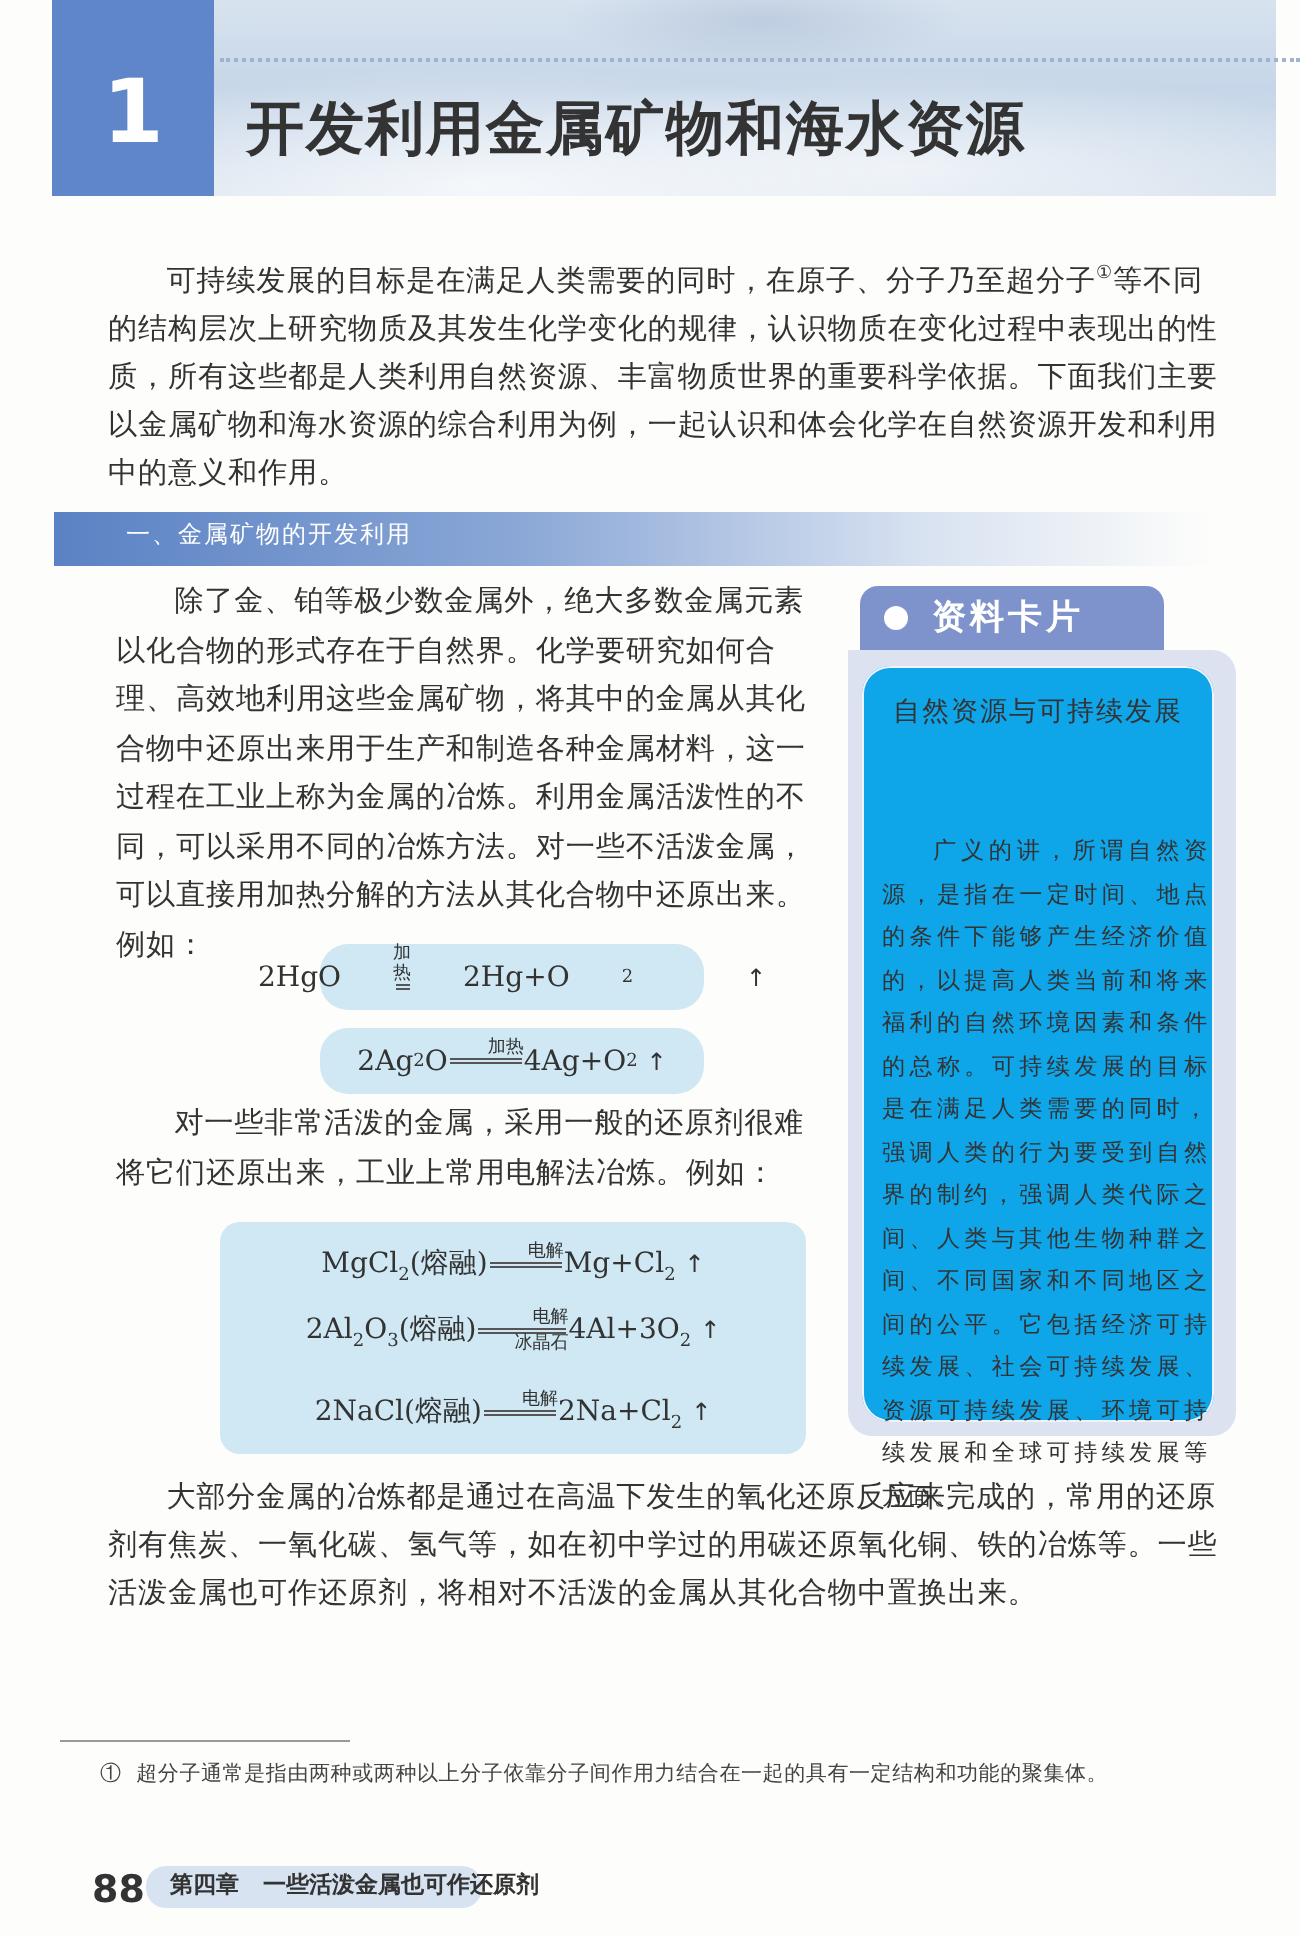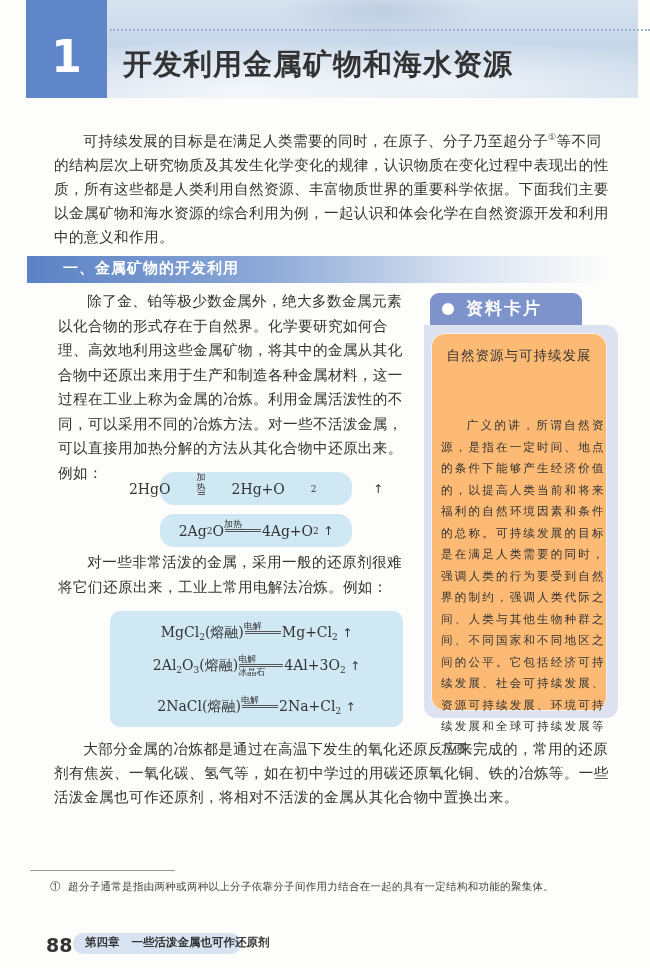--- a/index.html
+++ b/index.html
@@ -19,46 +19,46 @@
   .dotline{position:absolute;left:110px;top:29px;width:540px;border-top:2px dotted #9fb3cf;}
   .title{position:absolute;left:123px;top:45px;font-size:29px;font-weight:bold;letter-spacing:1px;color:#333;
      font-family:"DejaVu Serif","Liberation Serif",serif;}
   
   .para{position:absolute;font-size:14.6px;line-height:24px;text-indent:2em;letter-spacing:.4px;color:#333;}
   .p1{left:54px;top:125px;width:560px;}
   .sup{font-size:9px;vertical-align:super;}
   
   .section{position:absolute;left:27px;top:256px;width:580px;height:27px;
      background:linear-gradient(90deg,#5b82c4 0%,#8aa7d6 40%,#d8e2f1 75%,rgba(255,255,255,0) 100%);}
-  .section-label{position:absolute;left:36px;top:3px;color:#fff;font-weight:bold;font-size:15px;
+  .section-label{position:absolute;left:36px;top:3px;color:#fff;font-weight:normal;font-size:12px;
      font-family:"DejaVu Sans","Liberation Sans",sans-serif;letter-spacing:1px;}
   .p2{left:58px;top:289px;width:355px;line-height:24.5px;}
   .p3{left:58px;top:550px;width:355px;line-height:24.5px;}
   .p4{left:54px;top:737px;width:560px;}
   
   .eq-pill{position:absolute;background:#cfe8f3;border-radius:14px;display:flex;align-items:center;justify-content:center;
      font-size:14px;color:#333;}
   .eq1{left:160px;top:472px;width:192px;height:33px;gap:26px;}
   .eq2{left:160px;top:514px;width:192px;height:33px;}
   .eq-box{position:absolute;left:110px;top:611px;width:293px;height:116px;background:#cfe8f3;border-radius:10px;}
   .eq-line{position:absolute;left:0;width:100%;text-align:center;font-size:14px;color:#333;}
-  .cond{display:inline-block;position:relative;width:38px;text-align:left;vertical-align:middle;}
+  .cond{display:inline-block;position:relative;width:38px;text-align:right;vertical-align:middle;}
   .cond .top{display:block;font-size:9px;line-height:10px;}
   .cond .bar{display:block;border-top:1px solid #555;border-bottom:1px solid #555;height:1px;margin:0 1px;}
   .cond .bot{display:block;font-size:9px;line-height:10px;}
   .arrow{font-family:"DejaVu Sans",sans-serif;font-size:12px;}
   sub{font-size:9px;}
   
   .card{position:absolute;left:424px;top:293px;width:194px;height:425px;}
   .card-tab{position:absolute;left:6px;top:0;width:152px;height:32px;background:#7e93cc;border-radius:9px 9px 0 0;}
   .card-tab .dot{position:absolute;left:12px;top:10px;width:12px;height:12px;border-radius:50%;background:#fff;}
   .card-tab .label{position:absolute;left:36px;top:4px;color:#fff;font-weight:bold;font-size:17px;letter-spacing:2px;
      font-family:"DejaVu Sans","Liberation Sans",sans-serif;}
   .card-body{position:absolute;left:0;top:32px;width:194px;height:393px;background:#dde2f1;border-radius:0 12px 12px 12px;}
-  .card-inner{position:absolute;left:7px;top:8px;width:176px;height:378px;background:#fdba74;border-radius:14px;
+  .card-inner{position:absolute;left:7px;top:8px;width:176px;height:378px;background:#0ea5e9;border-radius:14px;
      box-shadow:inset 0 0 0 1px #f1f3fa;}
   .card-title{position:absolute;left:0;top:14px;width:100%;text-align:center;font-size:13.5px;letter-spacing:1px;color:#333;}
   .card-text{position:absolute;left:10px;top:40px;width:164px;font-size:11.6px;line-height:21.5px;letter-spacing:1.4px;
      text-indent:2.2em;color:#333;text-align:justify;margin-top:42px;}
   
   .fn-rule{position:absolute;left:30px;top:870px;width:145px;border-top:1px solid #999;}
   .footnote{position:absolute;left:50px;top:880px;font-size:10.5px;color:#444;letter-spacing:.3px;}
   .pagenum{position:absolute;left:46px;top:934px;font-family:"DejaVu Sans","Liberation Sans",sans-serif;font-weight:bold;
      font-size:19px;color:#333;}
   .chapter-pill{position:absolute;left:73px;top:933px;width:168px;height:21px;background:#d7e3f1;border-radius:10px;}

